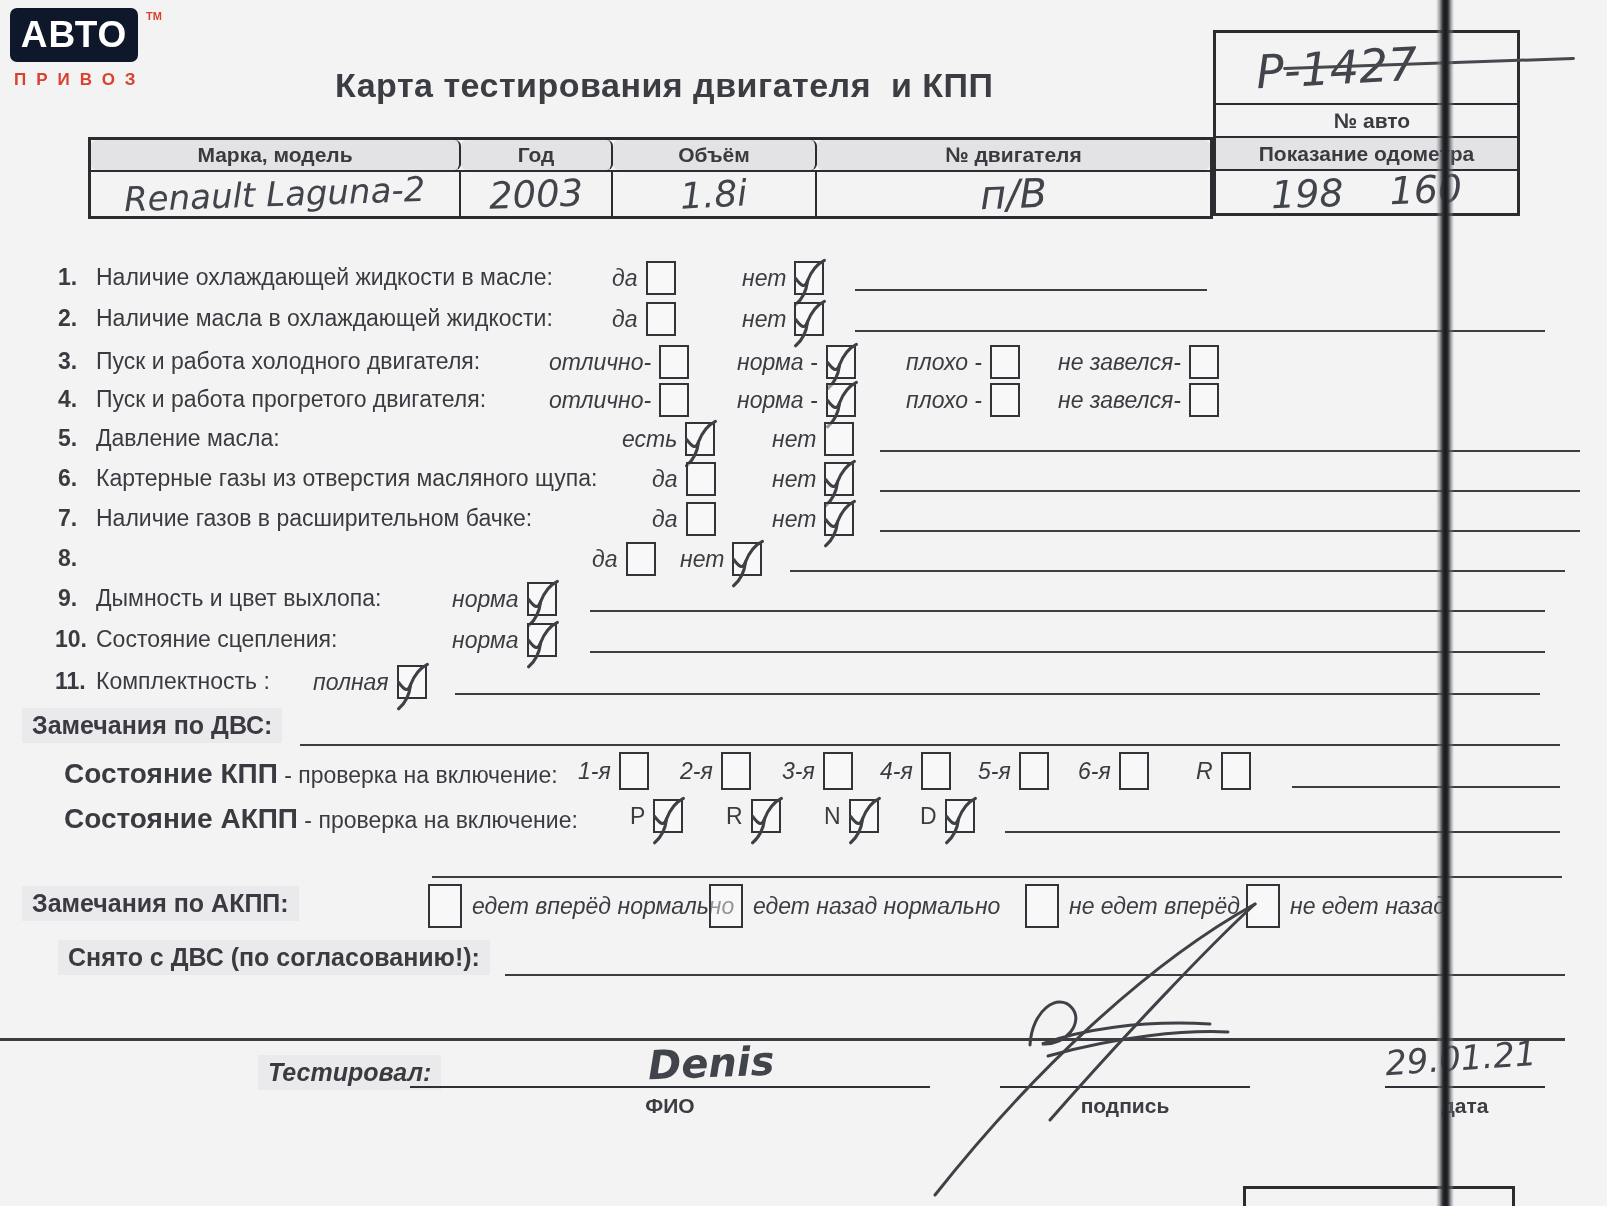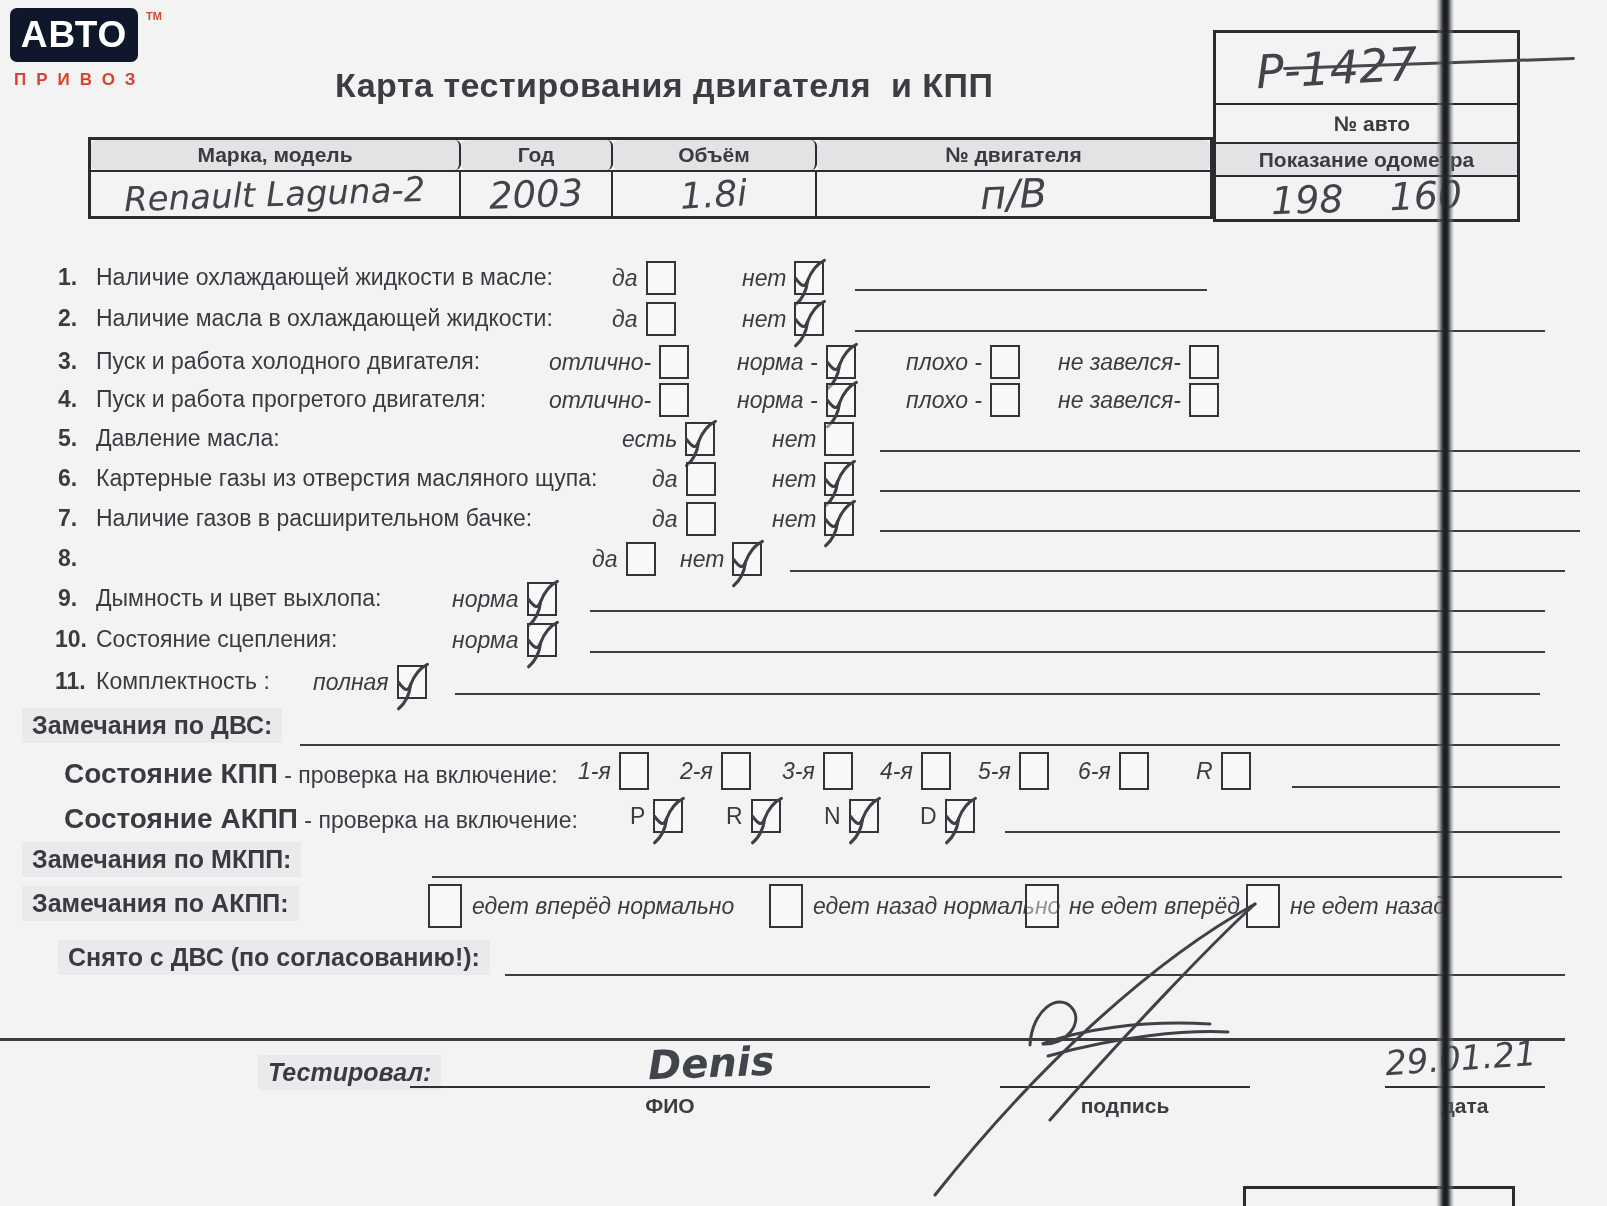--- a/index.html
+++ b/index.html
@@ -20,21 +20,21 @@
   .logo-sub { position: absolute; left: 4px; top: 62px; font-size: 17px; font-weight: bold;
               letter-spacing: 10px; color: #d8422f; white-space: nowrap; }
 
   
   .title { position: absolute; left: 335px; top: 66px; font-size: 34px; font-weight: bold;
            color: #3c3d42; white-space: pre; letter-spacing: .5px; }
 
   
   .ref-box { position: absolute; left: 1213px; top: 30px; width: 307px; border: 3px solid #2b2b30; }
   .ref-num { height: 70px; position: relative; }
-  .ref-auto { height: 39px; border-top: 2px solid #2b2b30; display: flex; align-items: center; justify-content: center;
+  .ref-auto { height: 33px; border-top: 2px solid #2b2b30; display: flex; align-items: center; justify-content: center;
               font-weight: bold; font-size: 21px; padding-left: 11px; }
   .ref-odo-h { height: 33px; border-top: 2px solid #2b2b30; background: #e3e3e5; display: flex; align-items: center;
                justify-content: center; font-weight: bold; font-size: 21px; }
   .ref-odo-v { height: 44px; border-top: 2px solid #2b2b30; display: flex; align-items: center; justify-content: center; }
   .ref-strike { position: absolute; left: 1283px; top: 62px; width: 292px; height: 3px;
                 background: #46484e; transform: rotate(-2deg); border-radius: 2px; }
 
   
   .veh-table { position: absolute; left: 88px; top: 137px; width: 1125px; border: 3px solid #2b2b30; }
   .tr { display: flex; }
@@ -416,31 +416,30 @@
           <svg class="mark" viewBox="0 0 30 40">
             <path d="M3 17 C8 24 11 25 13 19 C16 11 21 5 27 2"></path>
             <path d="M13 19 C12 27 9 34 3 39"></path>
           </svg>
         </span>
       </span>
     <span class="sline" style="left:1005px;top:36px;width:555px"></span>
   </div>
 
   <div class="sec" style="top:840px;height:44px">
-    <span class="sec-label" style="left:22px;top:2px">Замечания по МКПП:</span>
     <span class="sline" style="left:432px;top:36px;width:1130px"></span>
   </div>
 
   <div class="sec" style="top:882px;height:52px">
     <span class="sec-label" style="left:22px;top:4px">Замечания по АКПП:</span>
     <span class="chk2" style="left:428px;top:2px">
         <span class="cbx tall"></span>
         <span class="olabel">едет вперёд нормально</span>
       </span>
-    <span class="chk2" style="left:769px;top:2px">
+    <span class="chk2" style="left:709px;top:2px">
         <span class="cbx tall"></span>
         <span class="olabel">едет назад нормально</span>
       </span>
     <span class="chk2" style="left:1025px;top:2px">
         <span class="cbx tall"></span>
         <span class="olabel">не едет вперёд</span>
       </span>
     <span class="chk2" style="left:1246px;top:2px">
         <span class="cbx tall"></span>
         <span class="olabel">не едет назад</span>

